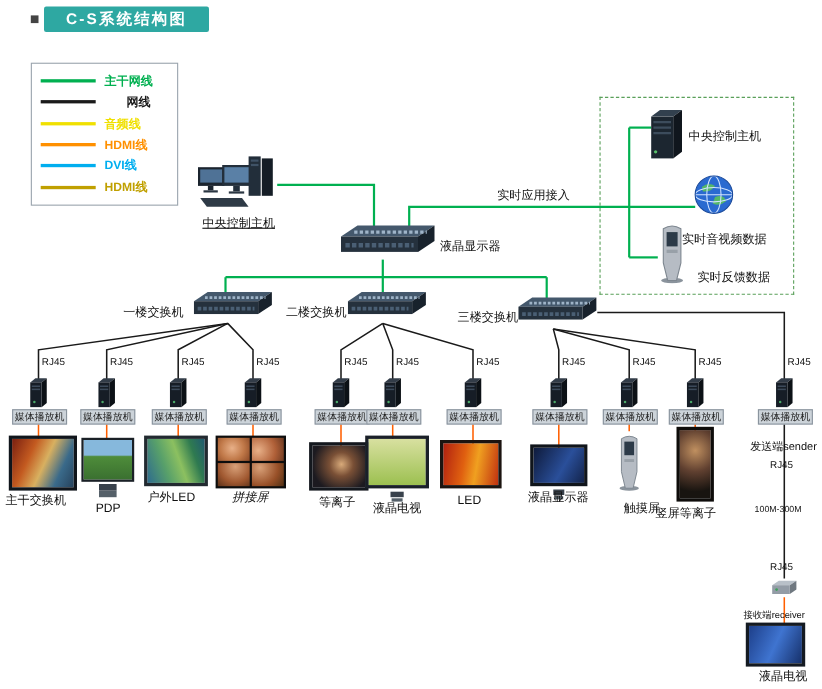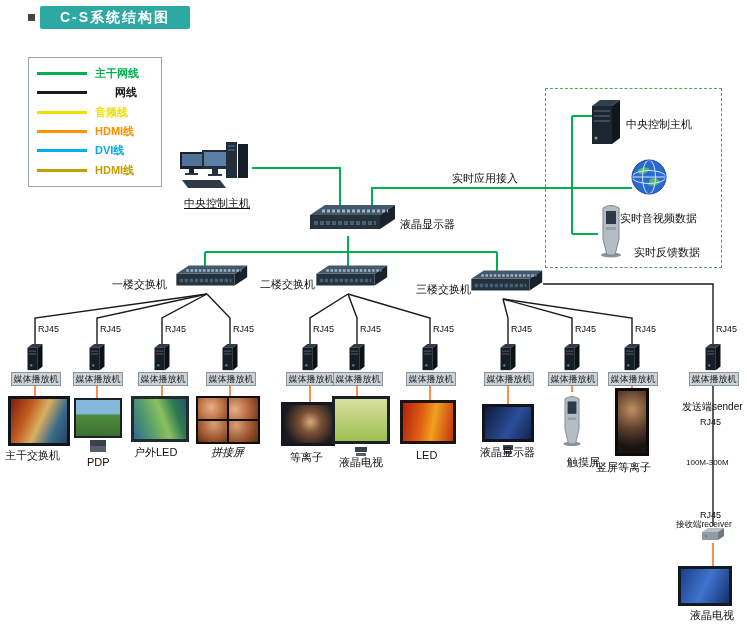--- a/index.html
+++ b/index.html
@@ -403,18 +403,18 @@
   <span class="lbl-s" style="left:700px;top:510px;">RJ45</span>
 
   <span class="abs" style="left:700px;top:527px;">
     <svg width="26" height="16" viewBox="0 0 26 16">
       <polygon points="2,5 18,5 24,1 8,1" fill="#b8c0c8"></polygon>
       <polygon points="18,5 24,1 24,9 18,13" fill="#6f7880"></polygon>
       <rect x="2" y="5" width="16" height="8" fill="#939ca6"></rect>
       <circle cx="6" cy="9" r="1.2" fill="#3da05a"></circle>
     </svg>
   </span>
-  <span class="lbl-s" style="left:676px;top:519px;font-size:8.5px;">接收端receiver</span>
+  <span class="lbl-s" style="left:676px;top:554px;font-size:8.5px;">接收端receiver</span>
 
   <div class="screen finaltv"></div>
   <span class="lbl" style="left:690px;top:609px;">液晶电视</span>
 
 </div>
 
 </body></html>

